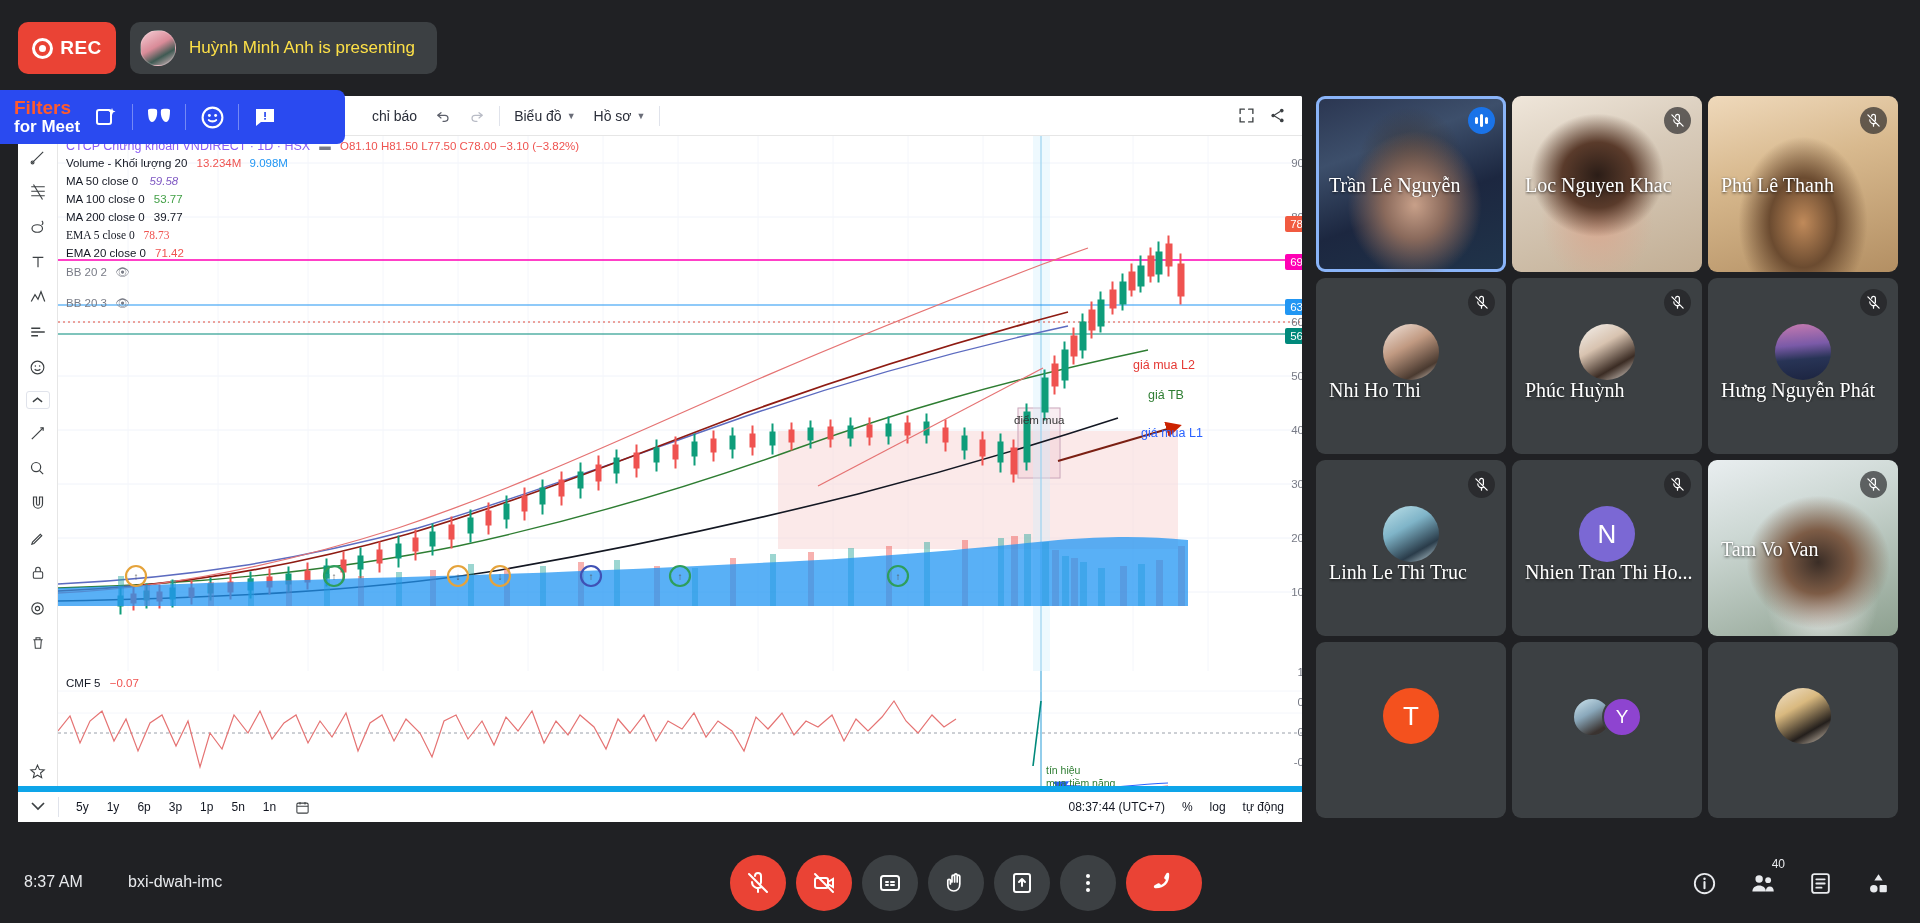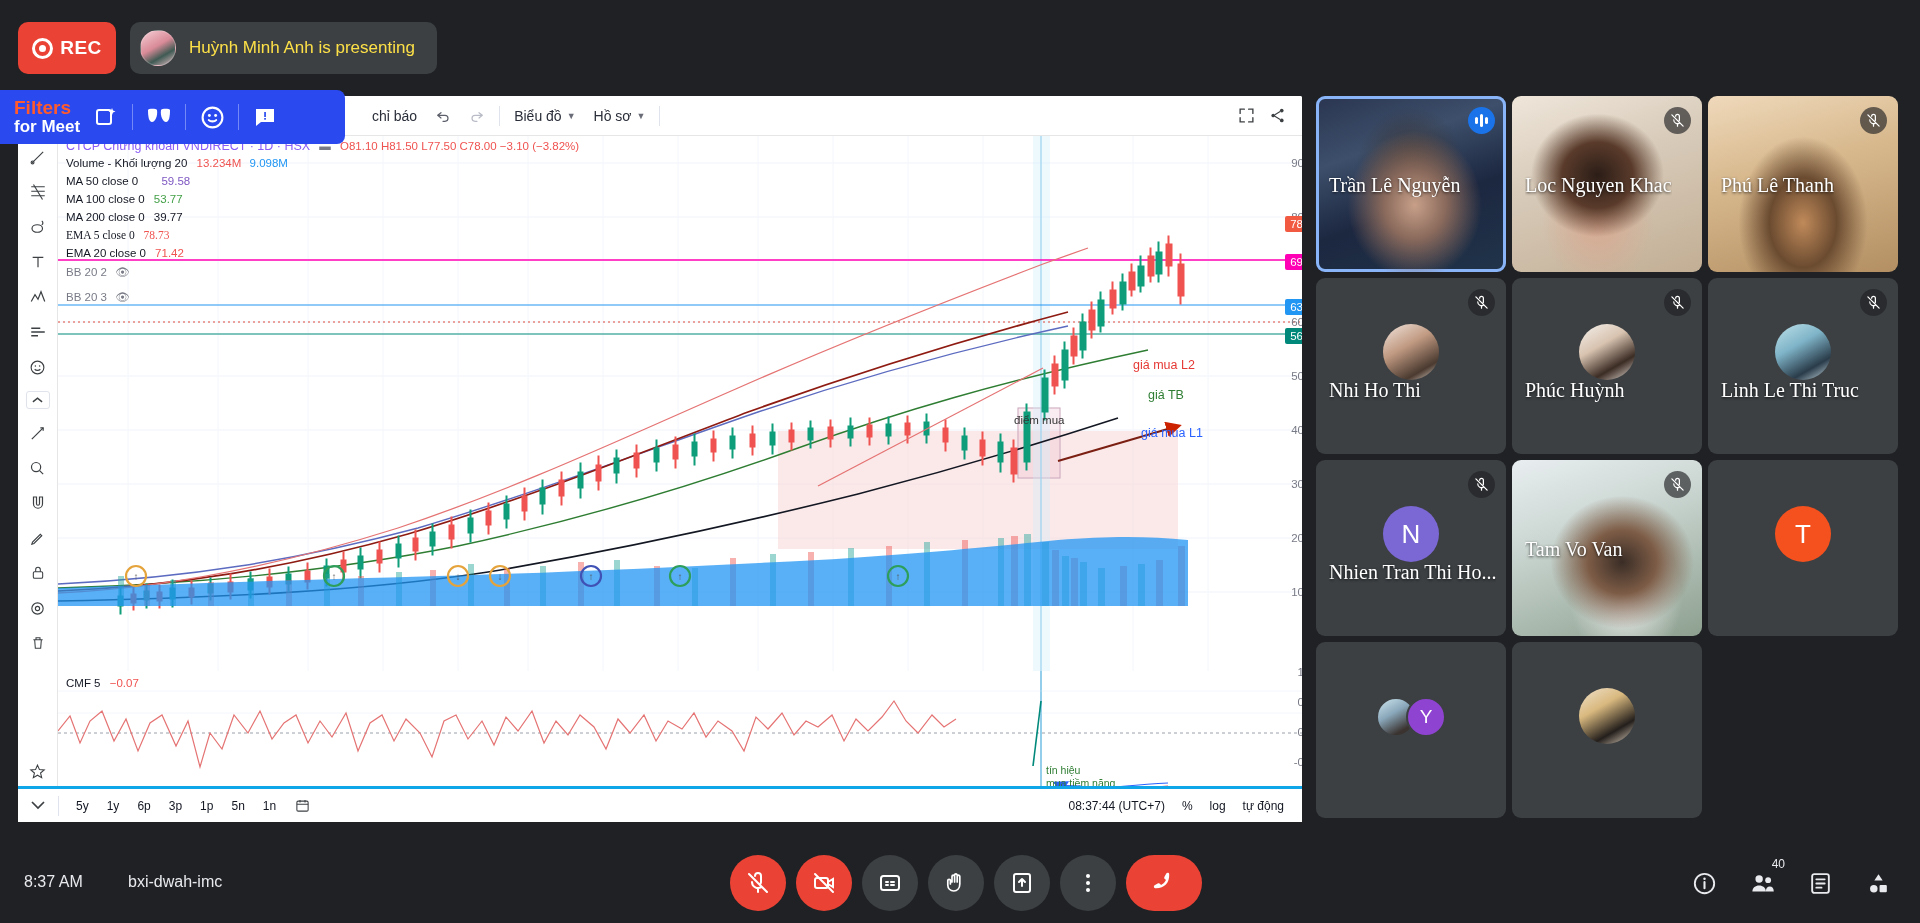--- a/index.html
+++ b/index.html
@@ -51,21 +51,21 @@
   #plot-wrap { position:absolute; left:40px; top:40px; width:1244px; height:686px; background:#fff; }
   .legend { position:absolute; font-size:11.5px; color:#131722; white-space:nowrap; z-index:5; }
 
   
   #yaxis { position:absolute; left:1244px; top:40px; width:0; height:686px; }
   .ylab { position:absolute; right:-58px; font-size:11.5px; color:#787b86; white-space:nowrap; }
   .ytag { position:absolute; right:-62px; font-size:11.5px; color:#fff; padding:2px 5px;
     border-radius:2px; white-space:nowrap; font-weight:400; }
 
   #bottom-tb { position:absolute; left:18px; top:786px; width:1284px; height:36px; background:#fff;
-    border-top:3px solid #0ea5e9; display:flex; align-items:center; z-index:8;justify-content:flex-end; }
+    border-top:6px solid #0ea5e9; display:flex; align-items:center; z-index:8;justify-content:flex-end; }
   .rng { font-size:12px; color:#131722; padding:0 9px; }
   #bottom-right { margin-left:auto; display:flex; align-items:center; gap:17px; padding-right:18px;
     font-size:12px; color:#131722; }
 
   .ann { position:absolute; font-size:12.5px; white-space:nowrap; z-index:4; }
 
   
   #people { position:absolute; left:1316px; top:96px; width:592px; height:726px;
     display:grid; grid-template-columns:repeat(3,190px); grid-template-rows:repeat(4,176px);
     gap:6px; }
@@ -619,21 +619,21 @@
       <span style="color:#787b86;margin:0 6px;">▬</span>
       <span style="color:#ef5350;">O81.10 H81.50 L77.50 C78.00  −3.10 (−3.82%)</span>
     </div>
     <div class="legend" style="left:8px;top:21px;">
       <span>Volume - Khối lượng 20</span>
       <span style="color:#ef5350;margin-left:6px;">13.234M</span>
       <span style="color:#2196f3;margin-left:5px;">9.098M</span>
     </div>
     <div class="legend" style="left:8px;top:39px;">
       <span>MA 50 close 0</span>
-      <span style="color:#7e57c2;margin-left:20px;">59.58</span>
+      <span style="color:#7e57c2;margin-left:8px;font-style:italic;">59.58</span>
     </div>
     <div class="legend" style="left:8px;top:57px;">
       <span>MA 100 close 0</span>
       <span style="color:#43a047;margin-left:6px;">53.77</span>
     </div>
     <div class="legend" style="left:8px;top:75px;">
       <span>MA 200 close 0</span>
       <span style="color:#131722;margin-left:6px;">39.77</span>
     </div>
     <div class="legend" style="left:8px;top:93px;font-family:Liberation Serif, serif;">
@@ -641,21 +641,21 @@
       <span style="color:#ef5350;margin-left:6px;">78.73</span>
     </div>
     <div class="legend" style="left:8px;top:111px;">
       <span>EMA 20 close 0</span>
       <span style="color:#ef5350;margin-left:6px;">71.42</span>
     </div>
     <div class="legend" style="left:8px;top:129px;color:#787b86;">
       <span>BB 20 2</span>
       <span style="margin-left:5px;">👁</span>
     </div>
-    <div class="legend" style="left:8px;top:154px;color:#787b86;">
+    <div class="legend" style="left:8px;top:160px;color:#787b86;">
       <span>BB 20 3</span>
       <span style="margin-left:5px;">👁</span>
     </div>
 
     <div class="legend" style="left:8px;top:541px;">
       <span>CMF 5</span>
       <span style="color:#ef5350;margin-left:6px;">−0.07</span>
     </div>
     <div class="legend" style="left:8px;top:650px;">
       <span>Moving Average Covergence Divergence (MACD) - Chỉ báo trung bình biến đổi phân kỳ hội tụ 12 26 close 9</span>
@@ -771,20 +771,29 @@
   <div class="tile">
     <div class="av" style="background:linear-gradient(150deg,#f5f2ee,#d8c3b0 38%,#3b2c24 72%,#efe6de)"></div>
     <span class="tname">Phúc Huỳnh</span>
     <span class="mic">
       <svg width="15" height="15" viewBox="0 0 24 24">
           <path d="M9 5a3 3 0 016 0v6a3 3 0 01-.4 1.5M6 11a6 6 0 009.5 4.9M12 18v3M3 3l18 18" stroke="#fff" stroke-width="2" fill="none" stroke-linecap="round"></path>
         </svg>
     </span>
   </div>
 
+  <div class="tile">
+    <div class="av" style="background:linear-gradient(175deg,#c77bb0 0%,#7a5aa8 38%,#283456 62%,#1c2440 100%)"></div>
+    <span class="tname">Hưng Nguyễn Phát</span>
+    <span class="mic">
+      <svg width="15" height="15" viewBox="0 0 24 24">
+          <path d="M9 5a3 3 0 016 0v6a3 3 0 01-.4 1.5M6 11a6 6 0 009.5 4.9M12 18v3M3 3l18 18" stroke="#fff" stroke-width="2" fill="none" stroke-linecap="round"></path>
+        </svg>
+    </span>
+  </div>
 
   <div class="tile">
     <div class="av" style="background:linear-gradient(150deg,#bfe2ea,#7fb4c8 38%,#2a3c4a 74%,#cfe4ea)"></div>
     <span class="tname">Linh Le Thi Truc</span>
     <span class="mic">
       <svg width="15" height="15" viewBox="0 0 24 24">
           <path d="M9 5a3 3 0 016 0v6a3 3 0 01-.4 1.5M6 11a6 6 0 009.5 4.9M12 18v3M3 3l18 18" stroke="#fff" stroke-width="2" fill="none" stroke-linecap="round"></path>
         </svg>
     </span>
   </div>

